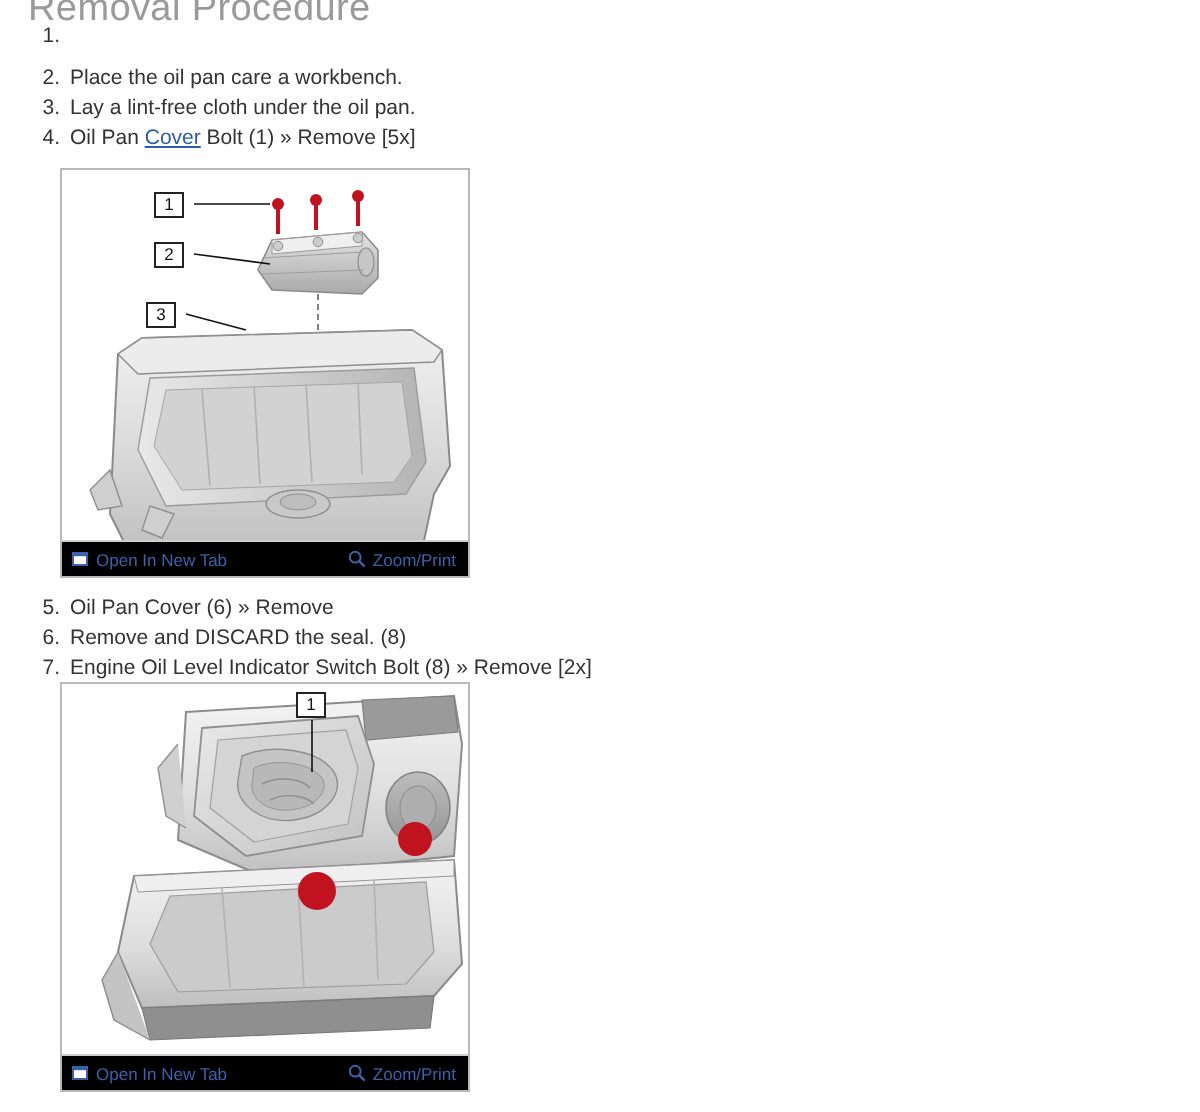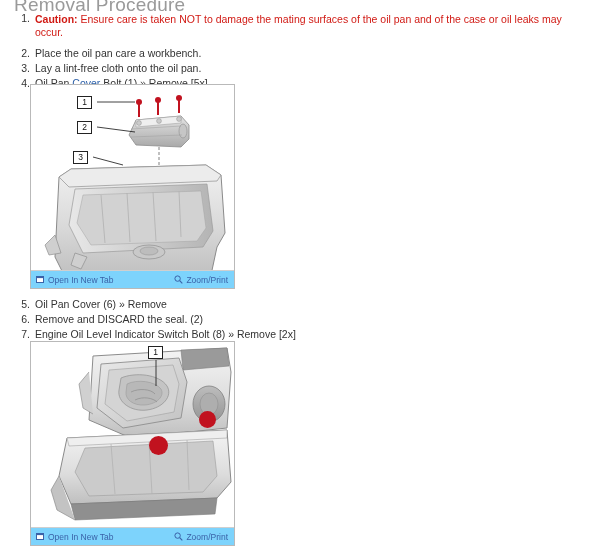--- a/index.html
+++ b/index.html
@@ -78,21 +78,21 @@
     left: 0; top: 0; right: 0;
     bottom: 18px;
     overflow: hidden;
     background: #fff;
   }
   .fig-bar {
     position: absolute;
     left: 0; right: 0; bottom: 0;
     height: 18px;
     border-top: 1px solid #cfcfcf;
-    background: #7dd3fc;
+    background: #000000;
     display: flex;
     align-items: center;
     font-size: 8.5px;
     color: #3a62a8;
   }
   .fig-bar .bar-item {
     display: flex;
     align-items: center;
     gap: 3px;
     cursor: pointer;
@@ -145,34 +145,31 @@
 
 <div id="page">
 
   <div class="page-title">Removal Procedure</div>
 
   <div class="steps block-1">
 
     <div class="step">
       <div class="step-num">1.</div>
       <div class="step-body">
-        <div class="caution-line">
-          <span class="caution-label">Caution:</span><span> Ensure care is taken NOT to damage the mating surfaces of the oil pan and of the case or oil leaks may occur.</span>
-        </div>
       </div>
     </div>
 
     <div class="step" style="margin-top:8px">
       <div class="step-num">2.</div>
       <div class="step-body">Place the oil pan care a workbench.</div>
     </div>
 
     <div class="step">
       <div class="step-num">3.</div>
-      <div class="step-body">Lay a lint-free cloth onto the oil pan.</div>
+      <div class="step-body">Lay a lint-free cloth under the oil pan.</div>
     </div>
 
     <div class="step">
       <div class="step-num">4.</div>
       <div class="step-body"><span>Oil Pan </span><a class="lnk" href="#">Cover</a><span> Bolt (1) » Remove [5x]</span></div>
     </div>
 
   </div>
 
   <div class="figure fig-1">
@@ -282,21 +279,21 @@
     </div>
   </div>
 
   <div class="steps block-2">
     <div class="step">
       <div class="step-num">5.</div>
       <div class="step-body">Oil Pan Cover (6) » Remove</div>
     </div>
     <div class="step">
       <div class="step-num">6.</div>
-      <div class="step-body">Remove and DISCARD the seal. (2)</div>
+      <div class="step-body">Remove and DISCARD the seal. (8)</div>
     </div>
     <div class="step">
       <div class="step-num">7.</div>
       <div class="step-body">Engine Oil Level Indicator Switch Bolt (8) » Remove [2x]</div>
     </div>
   </div>
 
   <div class="figure fig-2">
     <div class="fig-canvas">
 

